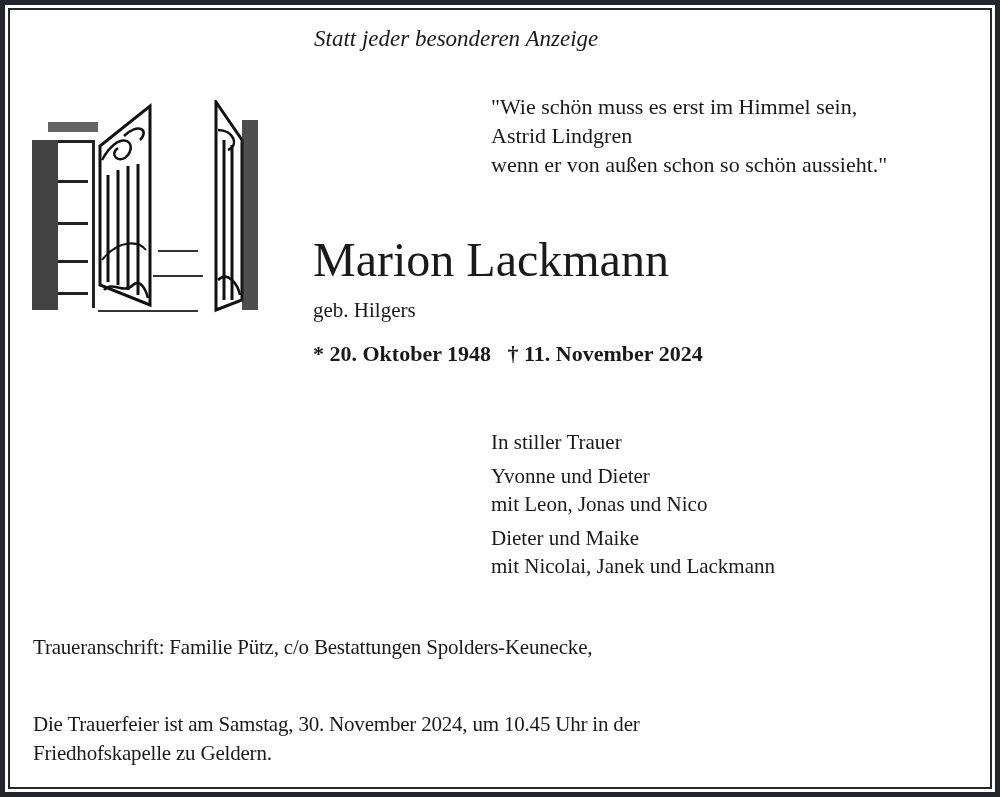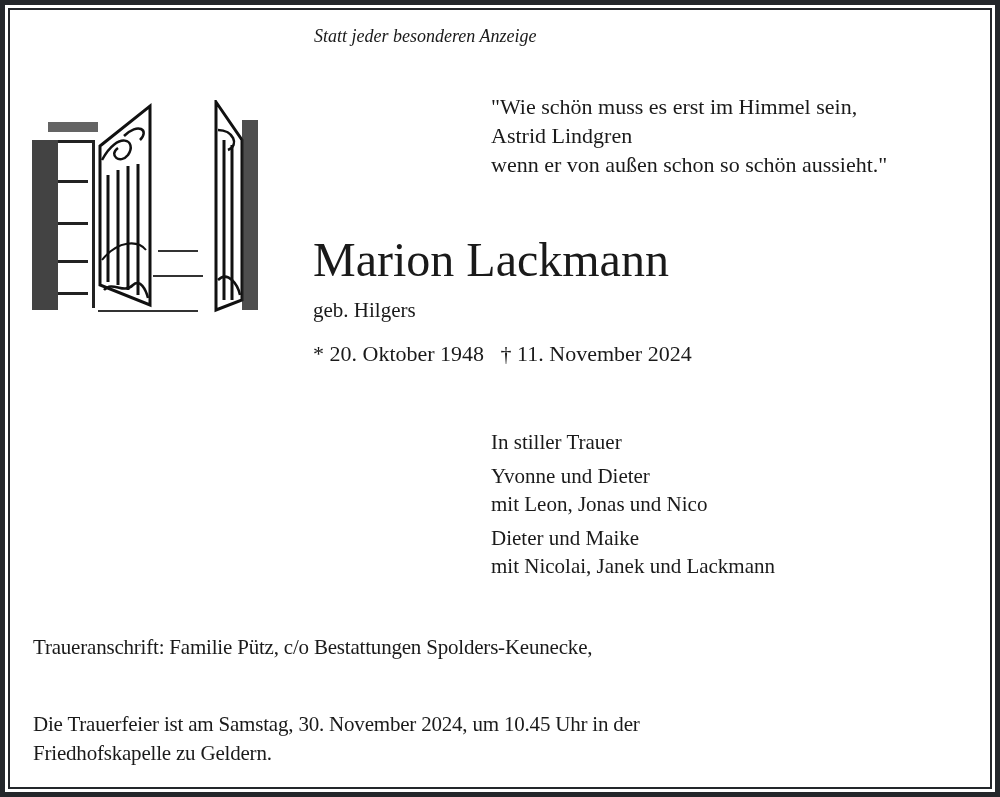--- a/index.html
+++ b/index.html
@@ -3,25 +3,25 @@
 <meta charset="utf-8">
 <style>
   html, body { margin:0; padding:0; }
   body { width:1000px; height:797px; background:#fff; position:relative; overflow:hidden;
          font-family:"Liberation Serif", "DejaVu Serif", serif; color:#1a1a1a; }
   .outer { position:absolute; left:0; top:0; width:1000px; height:797px; box-sizing:border-box;
            border:5px solid #23262a; }
   .inner { position:absolute; left:8px; top:8px; right:8px; bottom:8px;
            border:2px solid #23262a; }
   .t { position:absolute; white-space:nowrap; }
-  .header { left:314px; top:26px; font-size:18px; font-style:italic; }
+  .header { left:314px; top:26px; font-size:23px; font-style:italic; }
   .quote { left:491px; top:92px; font-size:22px; line-height:29px; }
   .name { left:313px; top:232px; font-size:48px; line-height:56px; }
   .born { left:313px; top:298px; font-size:21px; }
-  .dates { left:313px; top:341px; font-size:22px; }
+  .dates { left:313px; top:341px; font-size:22px;font-weight:bold; }
   .mourn { left:491px; top:428px; font-size:21px; line-height:28px; }
   .mourn .g { margin-bottom:6px; }
   .addr { left:33px; top:633px; font-size:21px; line-height:29px; letter-spacing:-0.2px; }
   .cerem { left:33px; top:710px; font-size:21px; line-height:29px; letter-spacing:-0.2px; }
   .gate { position:absolute; left:28px; top:100px; width:232px; height:220px; }
 </style>
 </head>
 <body>
 
 <div class="outer"></div>

